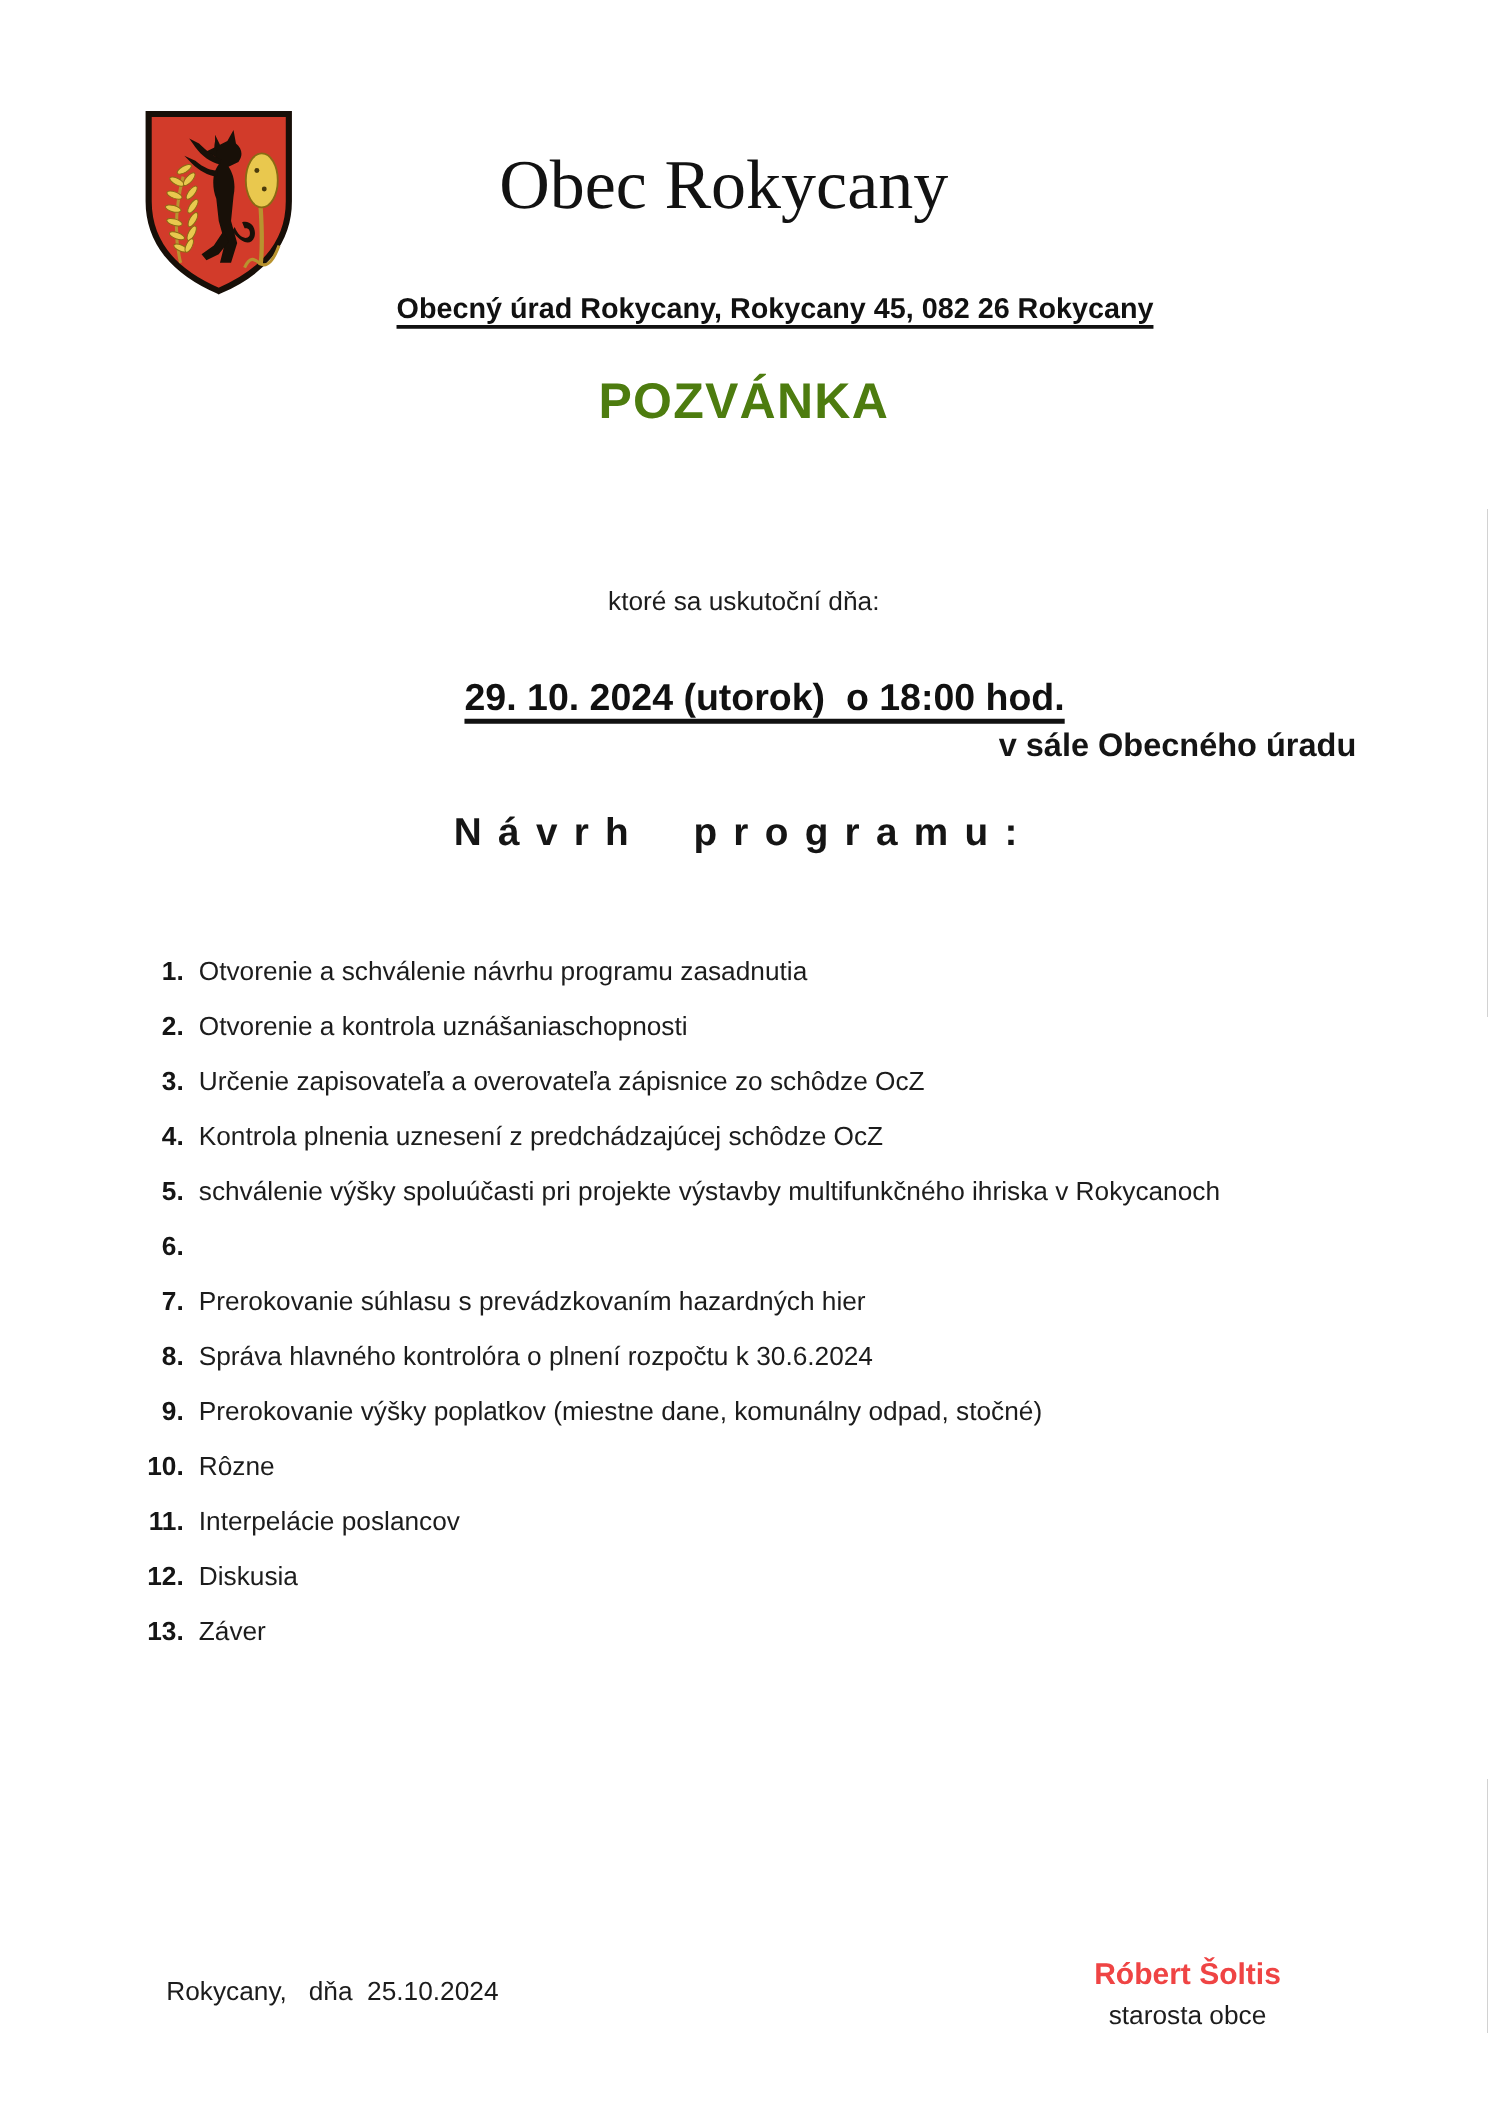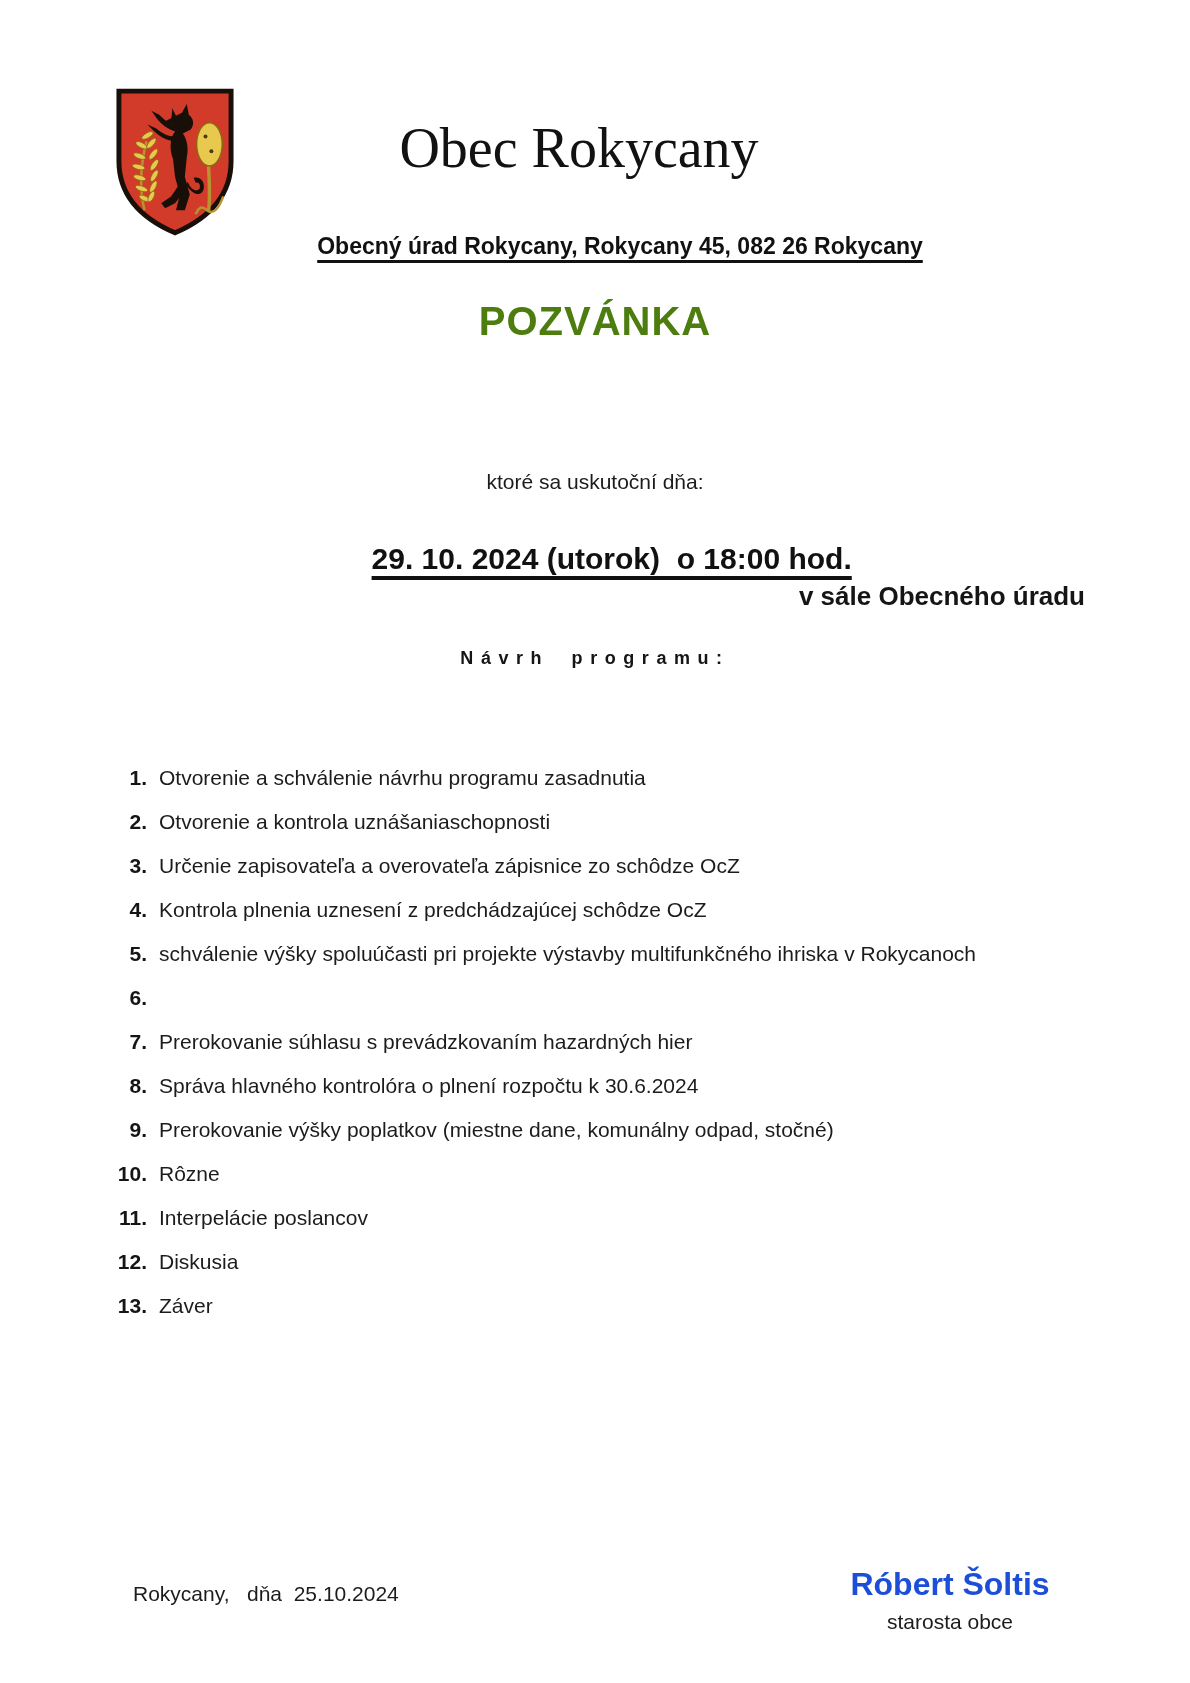--- a/index.html
+++ b/index.html
@@ -51,21 +51,21 @@
     text-decoration:underline;
     text-decoration-thickness:3.5px;
     text-underline-offset:7px;
   }
   .venue{
     top:581px;
     font-size:26px;font-weight:bold;color:#151515;text-align:right;
   }
   .agenda-heading{
     top:648px;
-    font-size:18px;font-weight:bold;color:#151515;
+    font-size:31px;font-weight:bold;color:#151515;
     letter-spacing:0.42em;word-spacing:0.55em;
   }
   .agenda{
     left:117px;top:765px;width:1000px;
   }
   .agenda-item{
     display:flex;align-items:flex-start;
     font-size:21px;line-height:26px;
     margin-bottom:18px;color:#1c1c1c;
   }
@@ -74,21 +74,21 @@
     margin-right:12px;color:#151515;
   }
   .footer-left{
     left:133px;top:1582px;
     font-size:21px;color:#1c1c1c;white-space:pre;
   }
   .footer-right{
     left:810px;top:1566px;width:280px;text-align:center;
   }
   .signer-name{
-    font-size:32px;font-weight:bold;color:#1d4ed8;
+    font-size:24px;font-weight:bold;color:#ef4444;
   }
   .signer-title{
     margin-top:7px;font-size:21px;color:#1c1c1c;
   }
   .crest{left:114px;top:86px;}
 </style>
 </head>
 <body>
 
 <div class="page">

